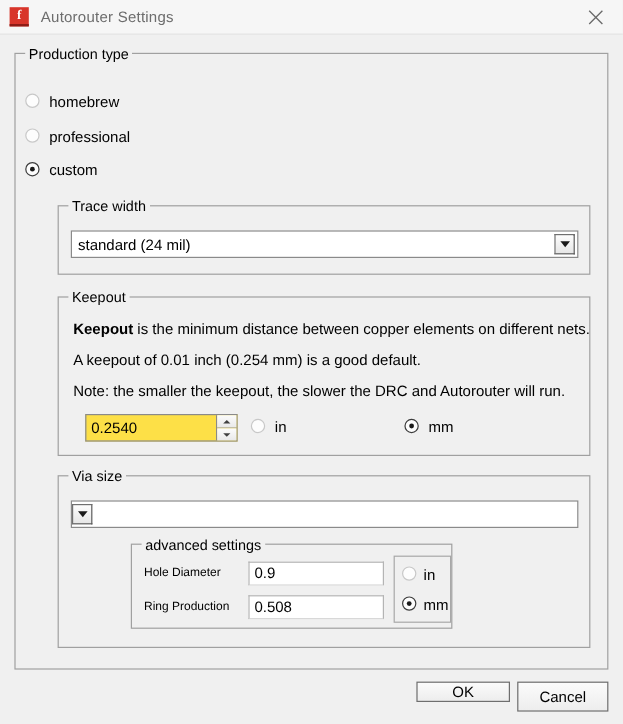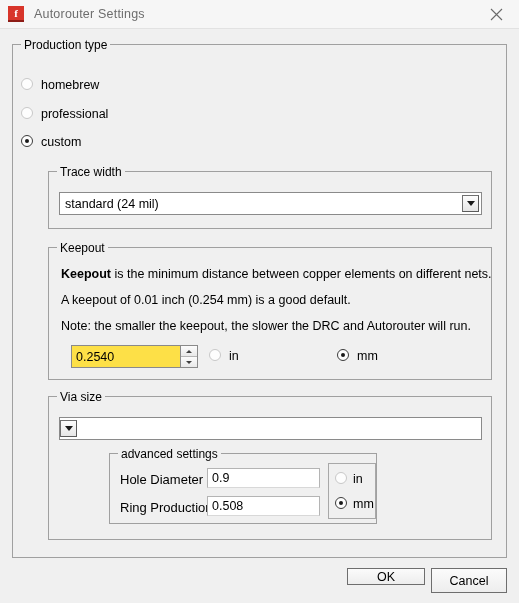--- a/index.html
+++ b/index.html
@@ -216,21 +216,21 @@
     border: 1px solid #b4b4b4;
     border-bottom-color: #d8d8d8;
     box-sizing: border-box;
     display: flex;
     align-items: center;
     font-size: 12.5px;
     padding-left: 4px;
   }
   .fieldlabel {
     position: absolute;
-    font-size: 13px;
+    font-size: 10px;
     white-space: nowrap;
   }
 
   
   .unitsbox {
     position: absolute;
     border: 1px solid #a8a8a8;
     box-sizing: border-box;
   }
 

